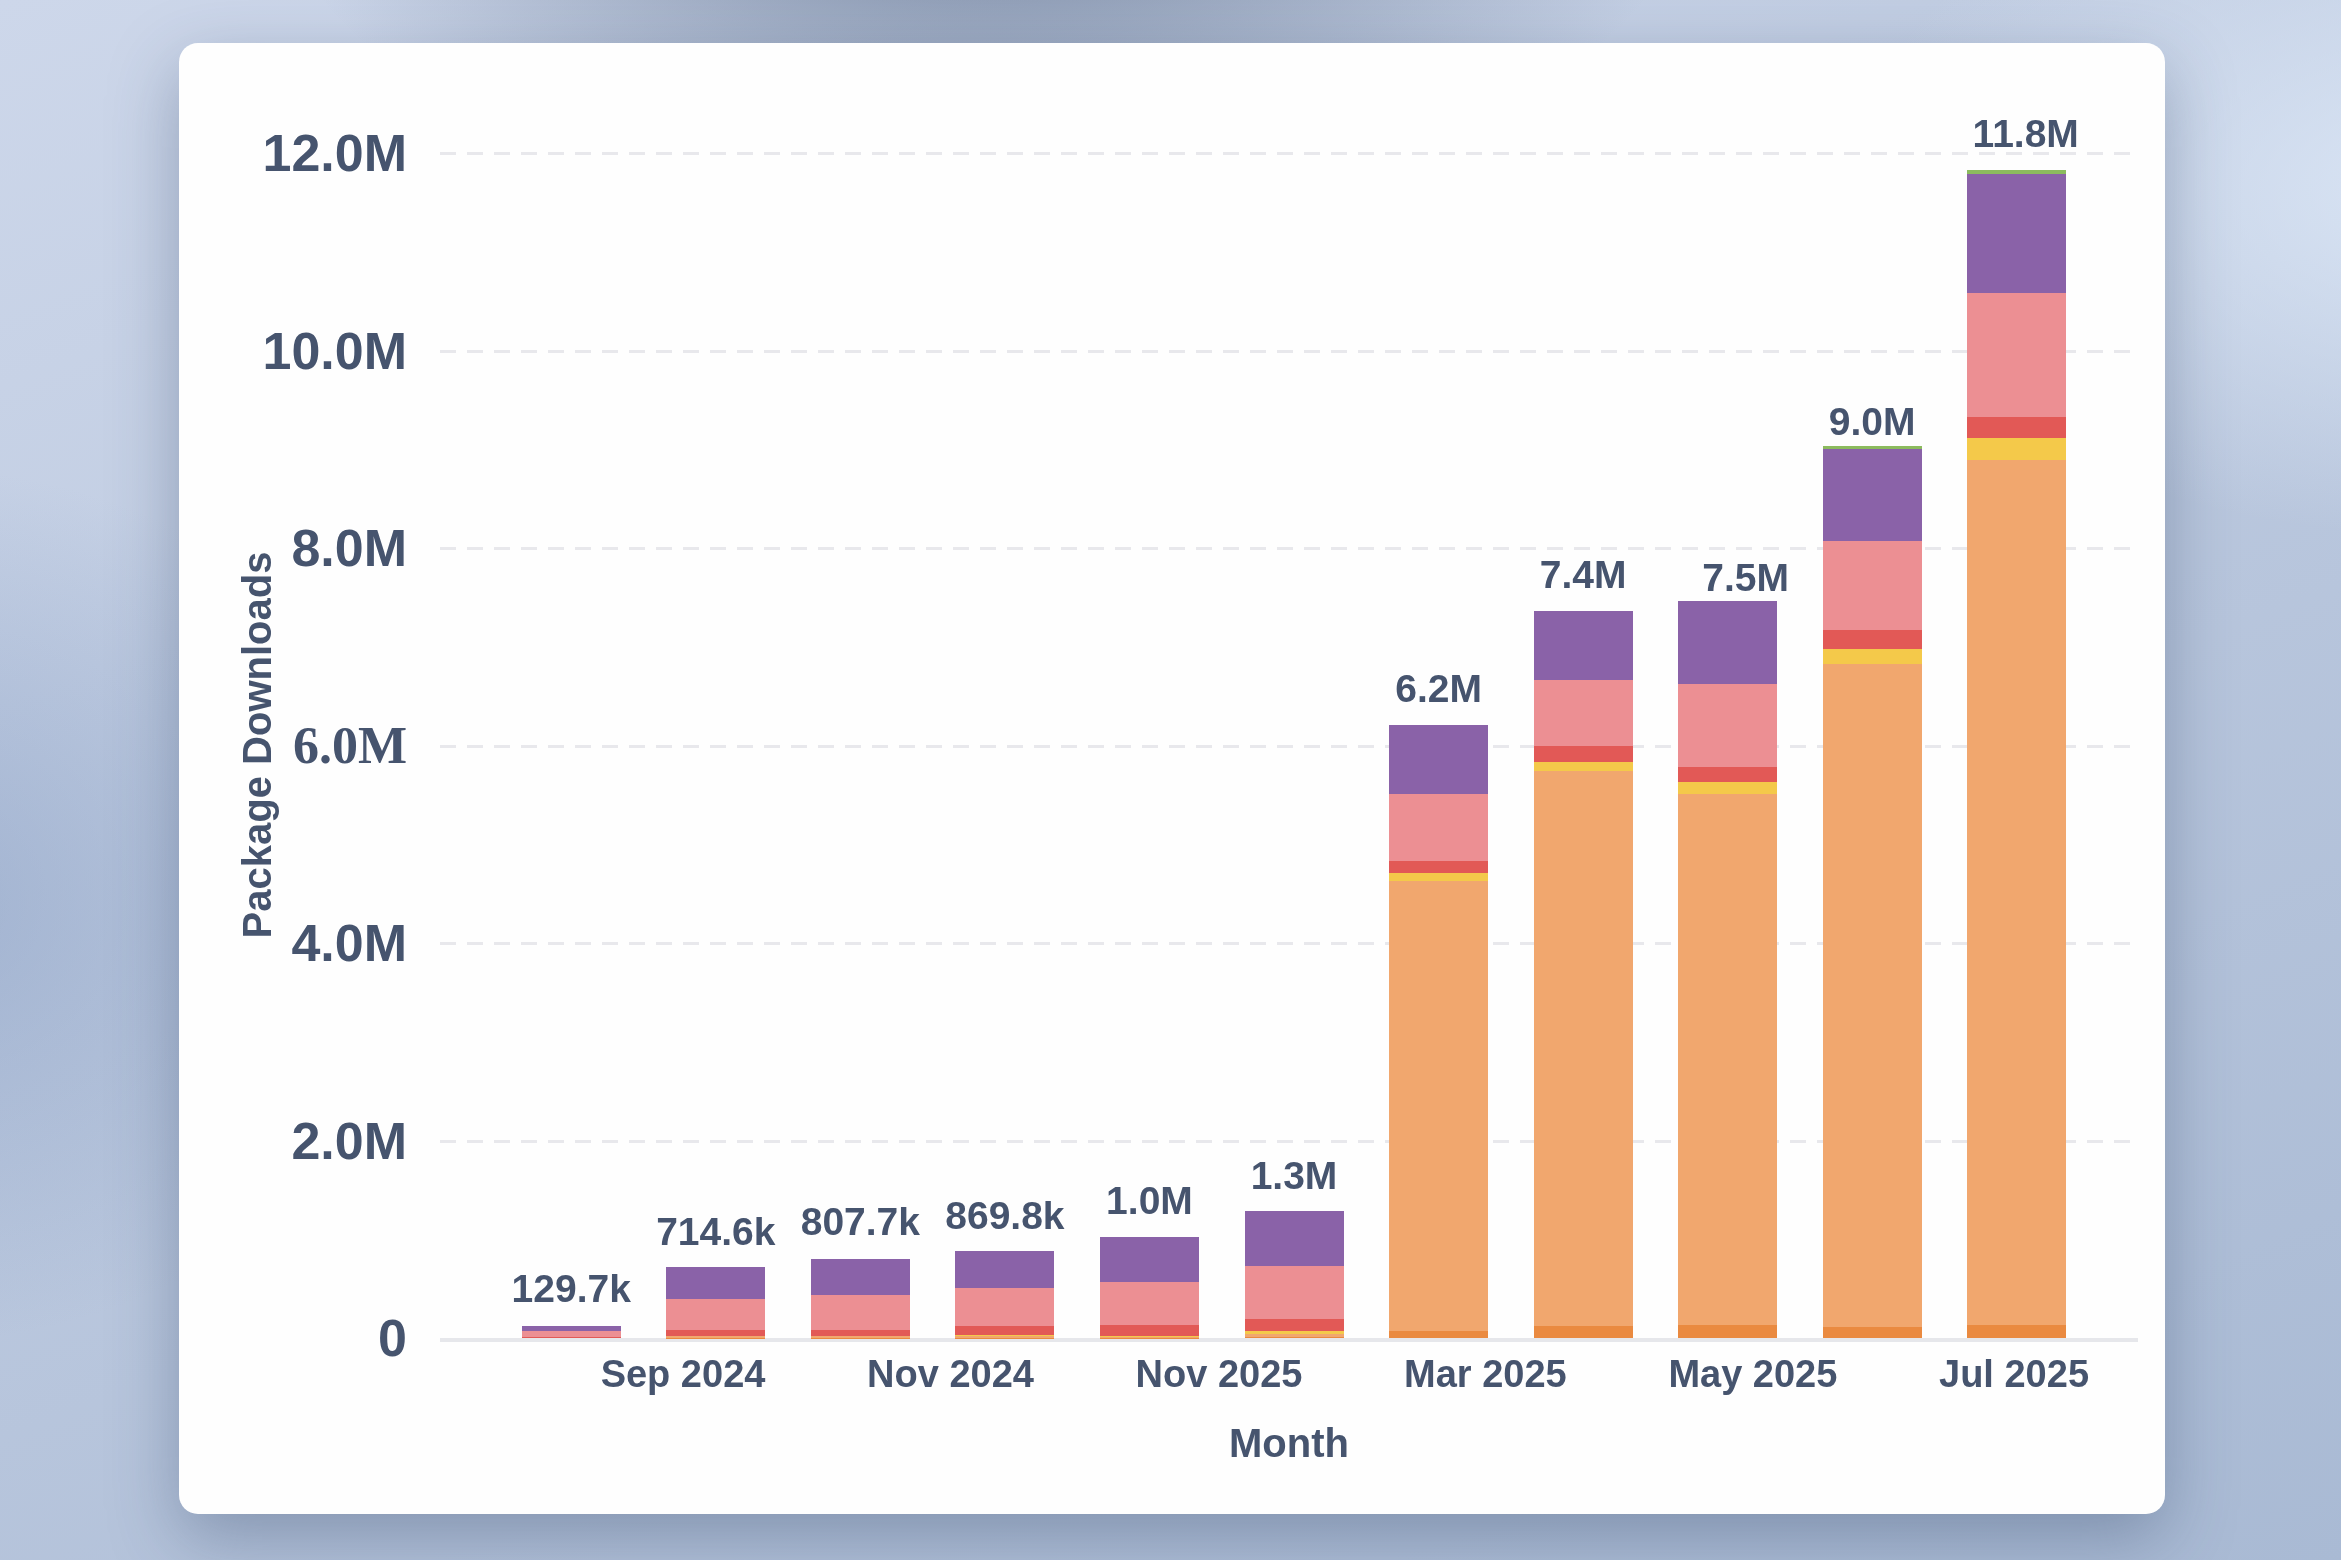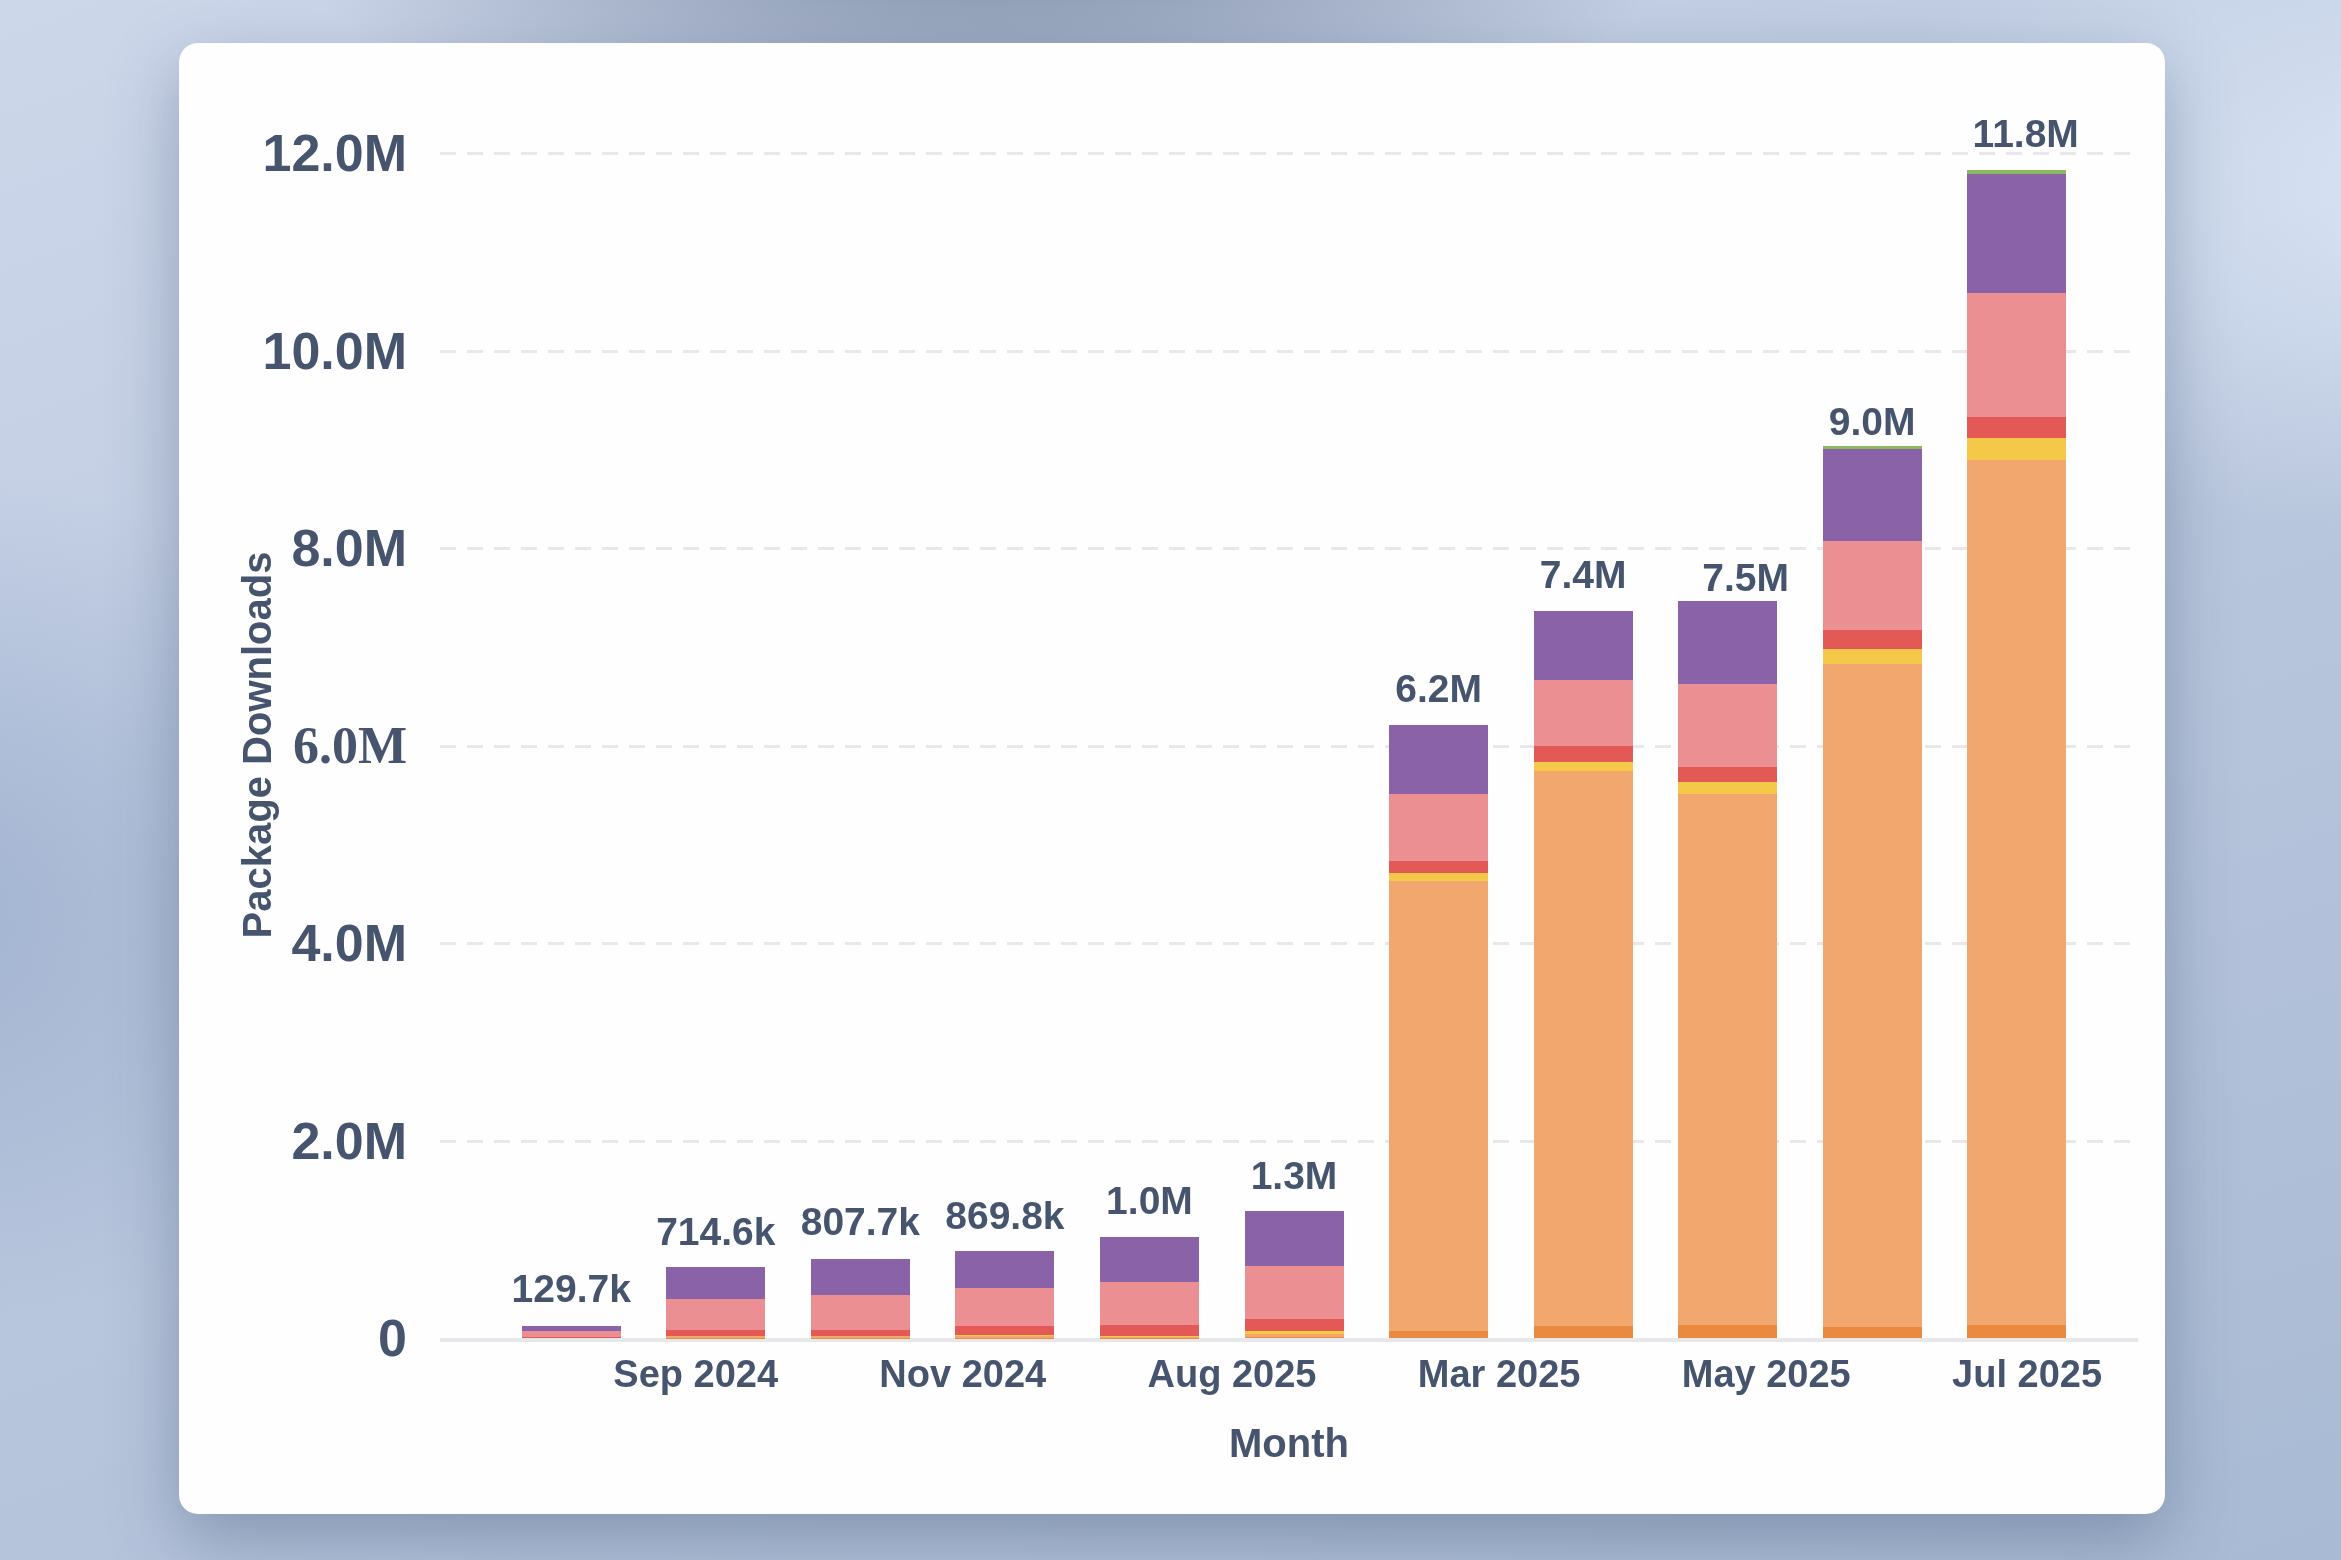--- a/index.html
+++ b/index.html
@@ -246,27 +246,27 @@
           <div class="bar-seg" style="height: 865px; background: rgb(241, 167, 110);"></div>
           <div class="bar-seg" style="height: 21.6px; background: rgb(244, 201, 74);"></div>
           <div class="bar-seg" style="height: 21.6px; background: rgb(226, 89, 86);"></div>
           <div class="bar-seg" style="height: 124px; background: rgb(236, 143, 147);"></div>
           <div class="bar-seg" style="height: 119px; background: rgb(138, 98, 168);"></div>
           <div class="bar-seg" style="height: 4.3px; background: rgb(140, 187, 94);"></div>
         </div>
         <div class="bar-label" style="bottom: 1182px; margin-left: 9px;">11.8M</div>
       </div>
     </div>
-  <div class="xticks-row" id="xticks-row" style="left: 333px; top: 1310px; align-items: center;">
+  <div class="xticks-row" id="xticks-row" style="left: 320px; top: 1310px; align-items: center;">
       <div class="xtick"></div>
       <div class="xtick">Sep 2024</div>
       <div class="xtick"></div>
       <div class="xtick">Nov 2024</div>
       <div class="xtick"></div>
-      <div class="xtick">Aug 2025</div>
+      <div class="xtick">Nov 2025</div>
       <div class="xtick"></div>
       <div class="xtick">Mar 2025</div>
       <div class="xtick"></div>
       <div class="xtick">May 2025</div>
       <div class="xtick"></div>
       <div class="xtick">Jul 2025</div>
     </div>
   <div class="axis-title x-title" style="left: 261px; top: 1378px;">Month</div>
   <div class="axis-title y-title" style="left: 78px; top: 702px;">Package Downloads</div>
 <div class="ytick" style="left: 20px; top: 1268px;">0</div>

